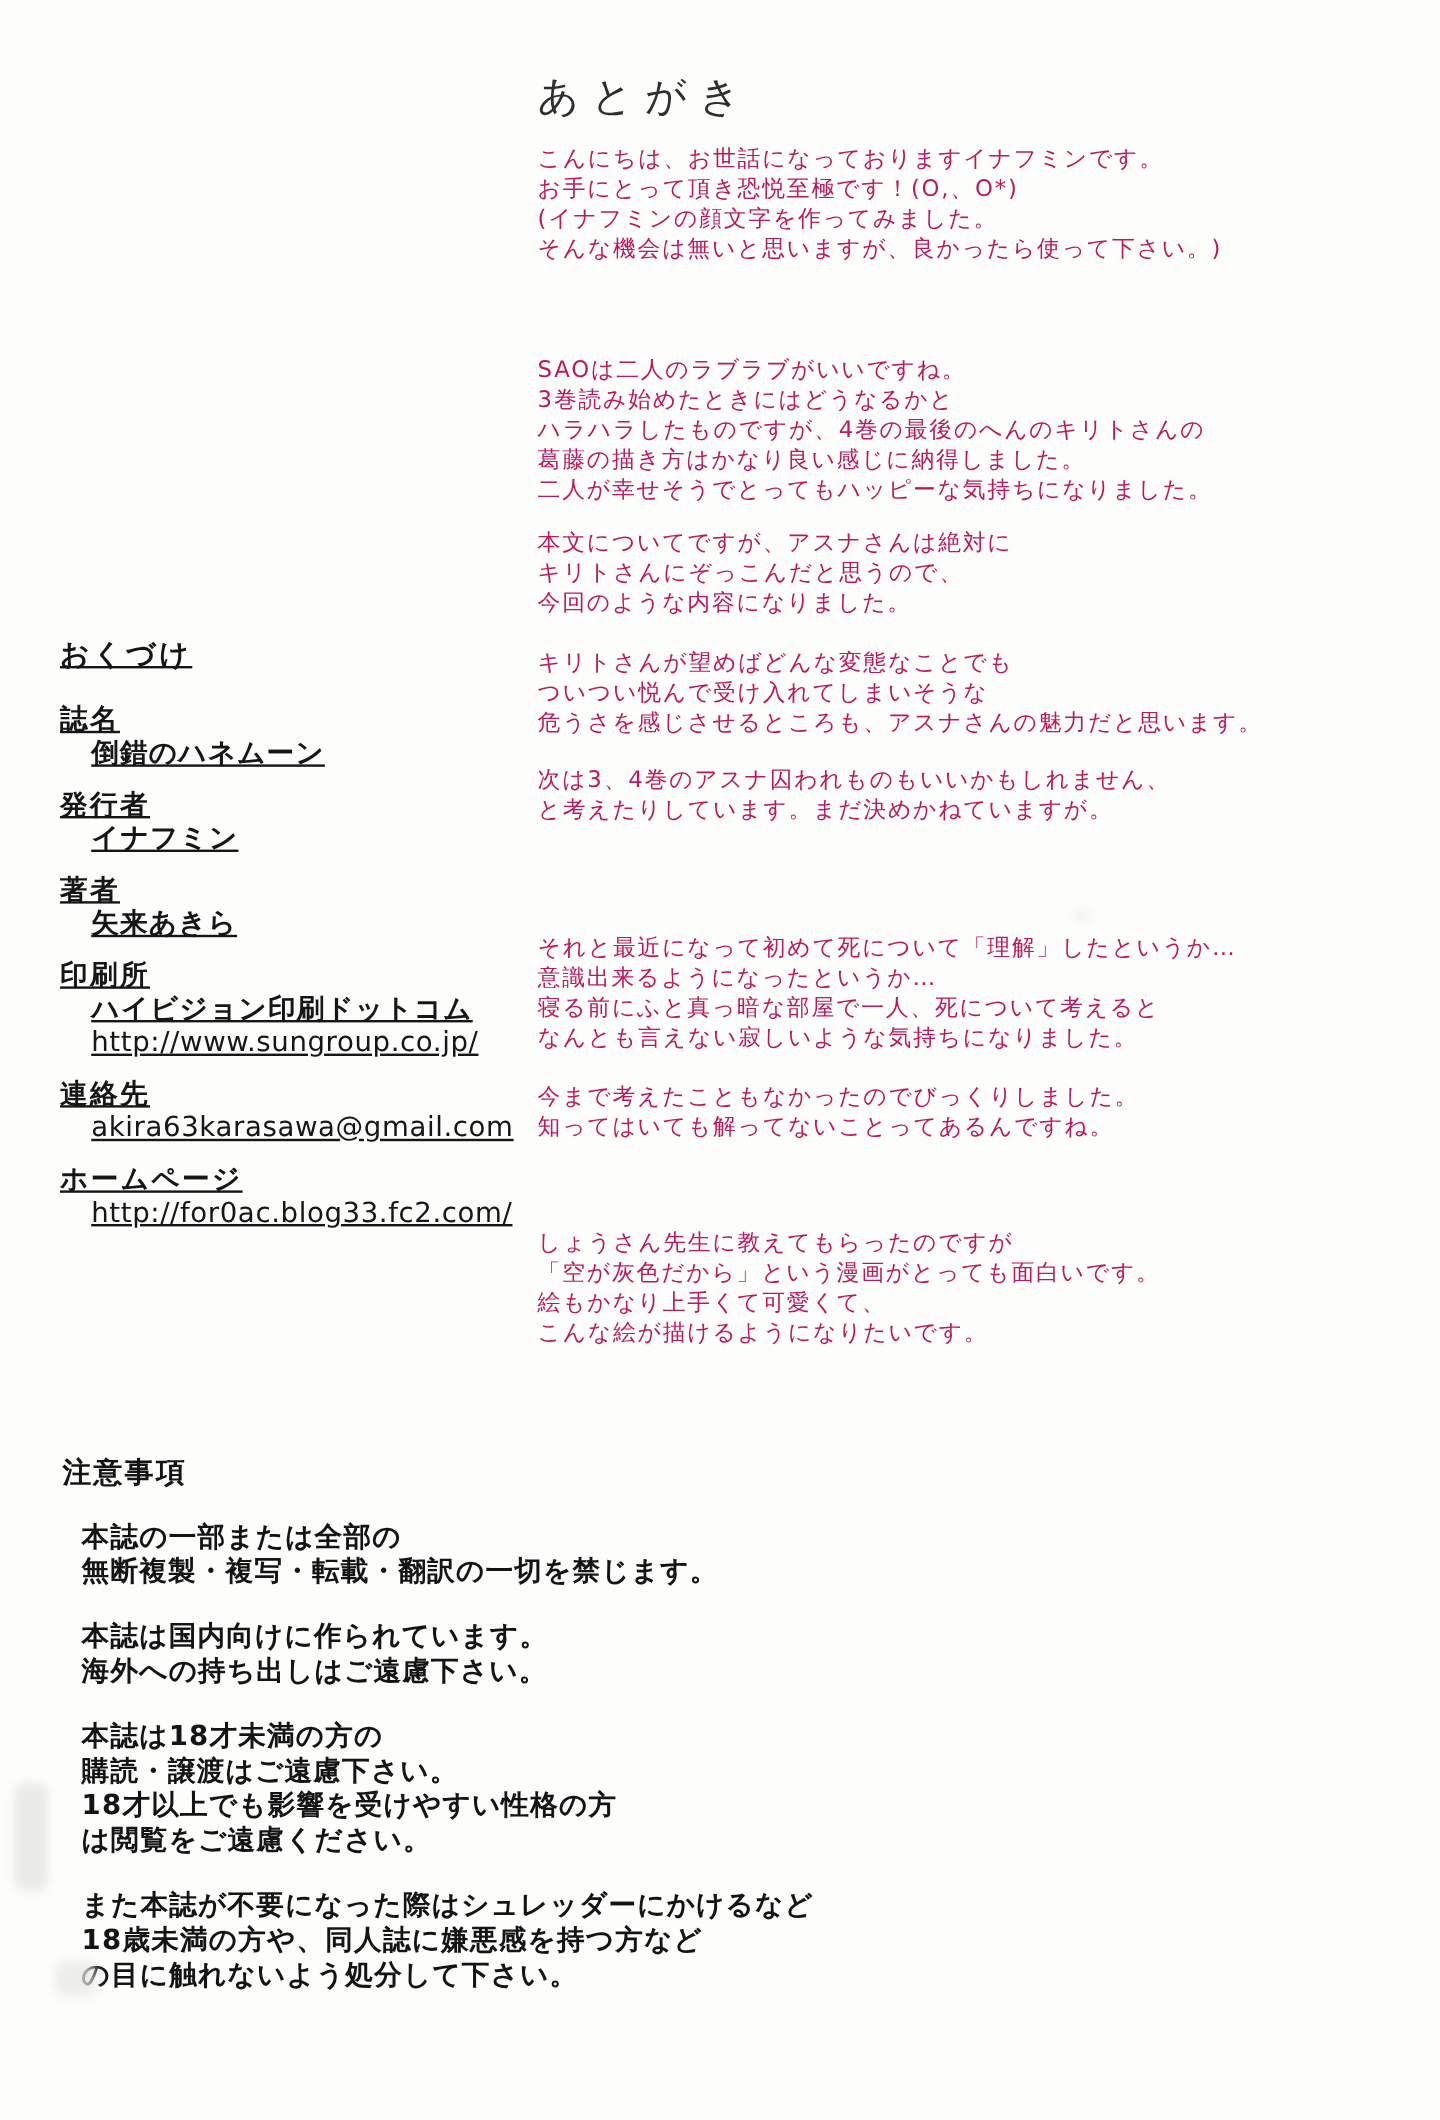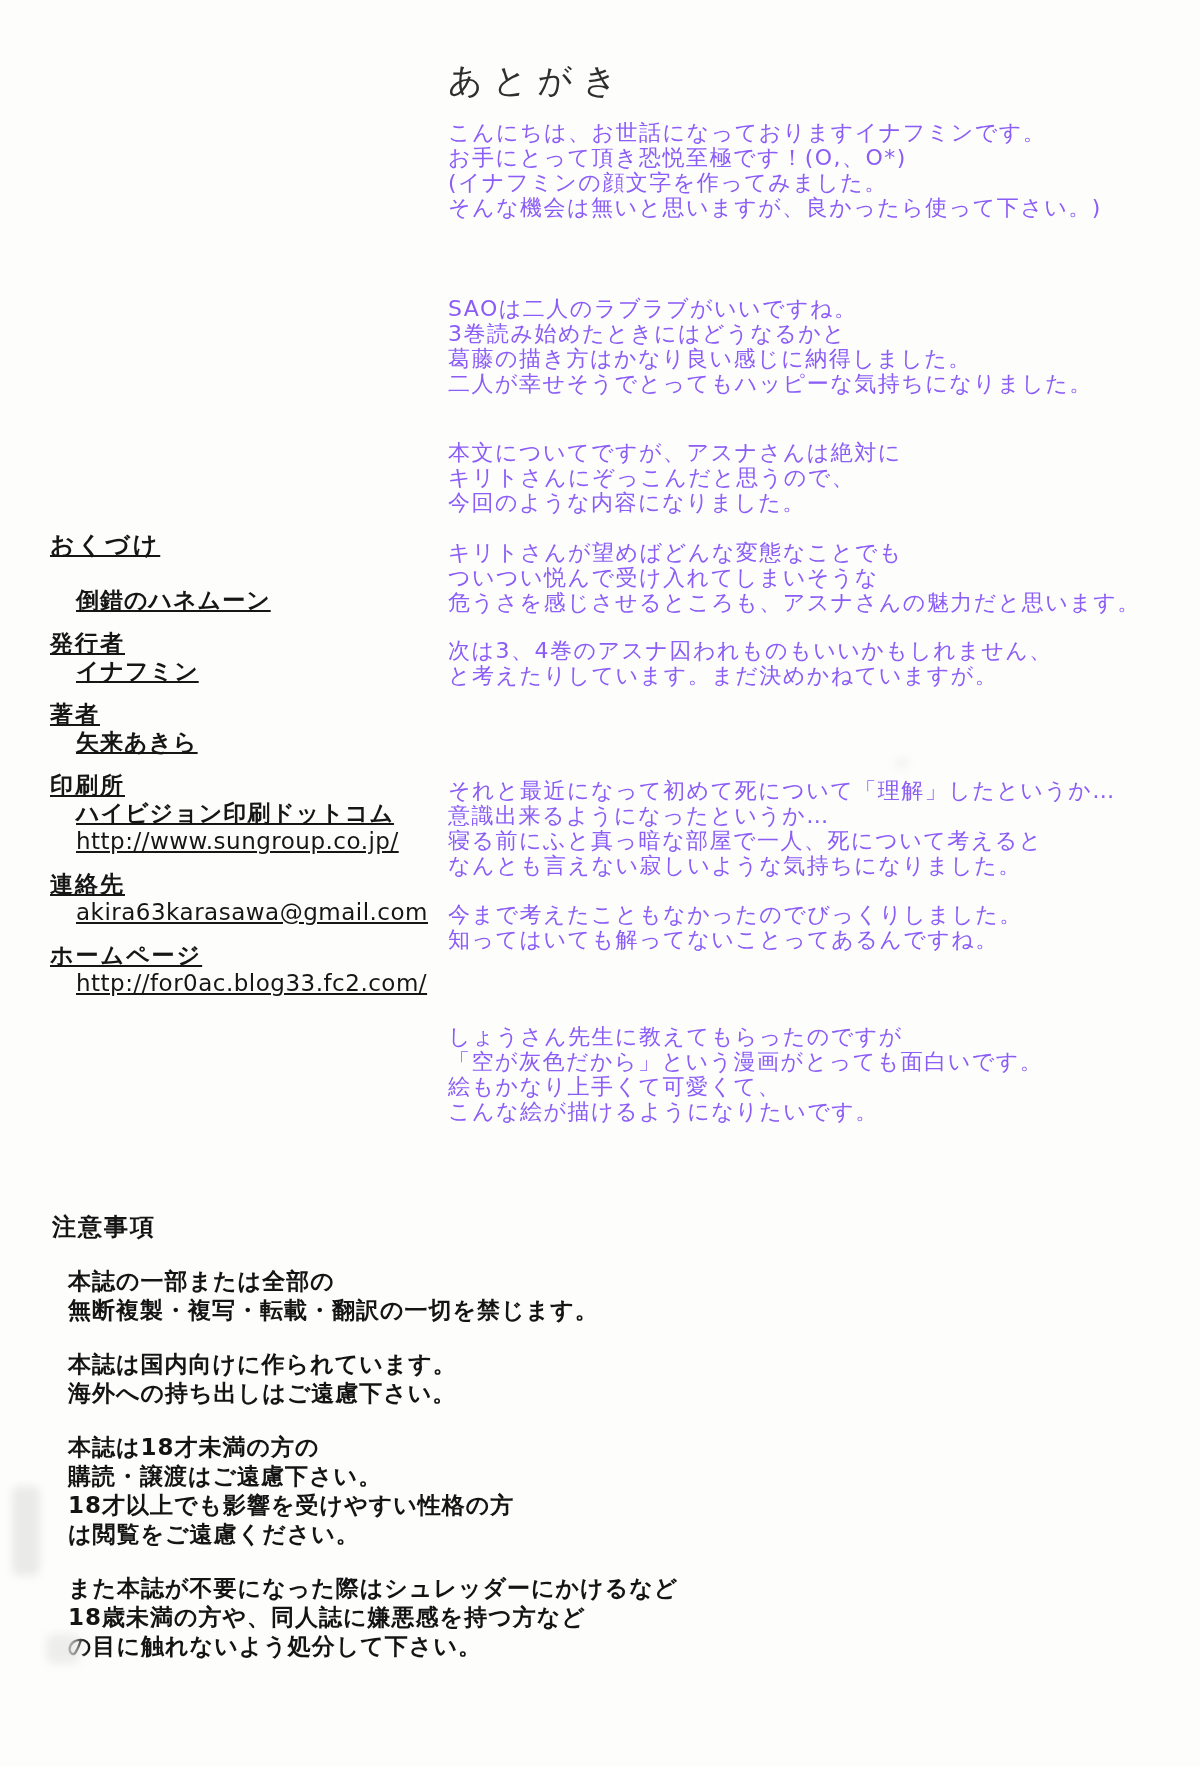--- a/index.html
+++ b/index.html
@@ -12,22 +12,22 @@
   }
   
   .title{
     position:absolute;left:448px;top:58px;margin:0;
     font-size:34px;font-weight:normal;letter-spacing:10px;
     color:#2f2f2f;
     font-family:"DejaVu Sans",sans-serif;
   }
   .hand{
     position:absolute;left:448px;margin:0;
-    font-size:22px;line-height:25px;letter-spacing:1.5px;
-    color:#8b5cf6;white-space:nowrap;
+    font-size:19px;line-height:25px;letter-spacing:1.5px;
+    color:#be185d;white-space:nowrap;
   }
   .hand .line{display:block;}
   .p1{top:120px;}
   .p2{top:296px;}
   .p3{top:440px;}
   .p4{top:540px;}
   .p5{top:638px;}
   .p6{top:778px;}
   .p7{top:902px;}
   .p8{top:1024px;}
@@ -87,20 +87,21 @@
   <p class="hand p1">
     <span class="line">こんにちは、お世話になっておりますイナフミンです。</span>
     <span class="line">お手にとって頂き恐悦至極です！(O,、O*)</span>
     <span class="line">(イナフミンの顔文字を作ってみました。</span>
     <span class="line">そんな機会は無いと思いますが、良かったら使って下さい。)</span>
   </p>
 
   <p class="hand p2">
     <span class="line">SAOは二人のラブラブがいいですね。</span>
     <span class="line">3巻読み始めたときにはどうなるかと</span>
+    <span class="line">ハラハラしたものですが、4巻の最後のへんのキリトさんの</span>
     <span class="line">葛藤の描き方はかなり良い感じに納得しました。</span>
     <span class="line">二人が幸せそうでとってもハッピーな気持ちになりました。</span>
   </p>
 
   <p class="hand p3">
     <span class="line">本文についてですが、アスナさんは絶対に</span>
     <span class="line">キリトさんにぞっこんだと思うので、</span>
     <span class="line">今回のような内容になりました。</span>
   </p>
 
@@ -131,20 +132,21 @@
     <span class="line">しょうさん先生に教えてもらったのですが</span>
     <span class="line">「空が灰色だから」という漫画がとっても面白いです。</span>
     <span class="line">絵もかなり上手くて可愛くて、</span>
     <span class="line">こんな絵が描けるようになりたいです。</span>
   </p>
 
   <aside class="colophon">
     <h2 class="colophon-heading">おくづけ</h2>
 
     <div class="entry">
+      <span class="label">誌名</span>
       <span class="value">倒錯のハネムーン</span>
     </div>
 
     <div class="entry">
       <span class="label">発行者</span>
       <span class="value">イナフミン</span>
     </div>
 
     <div class="entry">
       <span class="label">著者</span>

